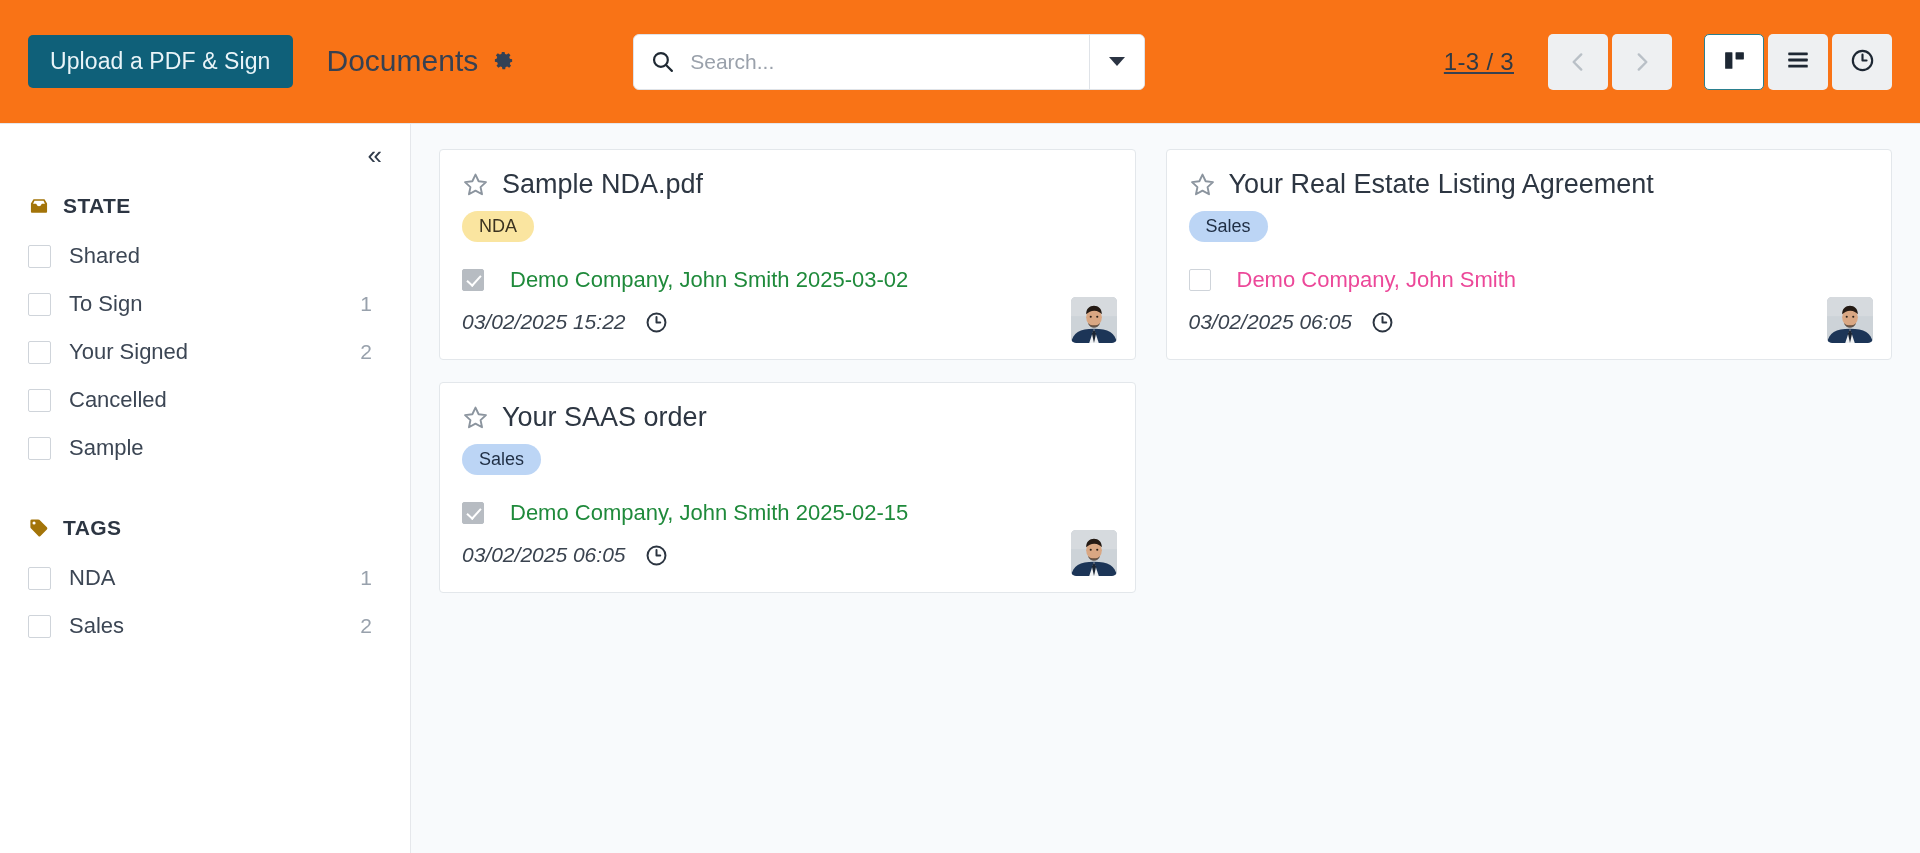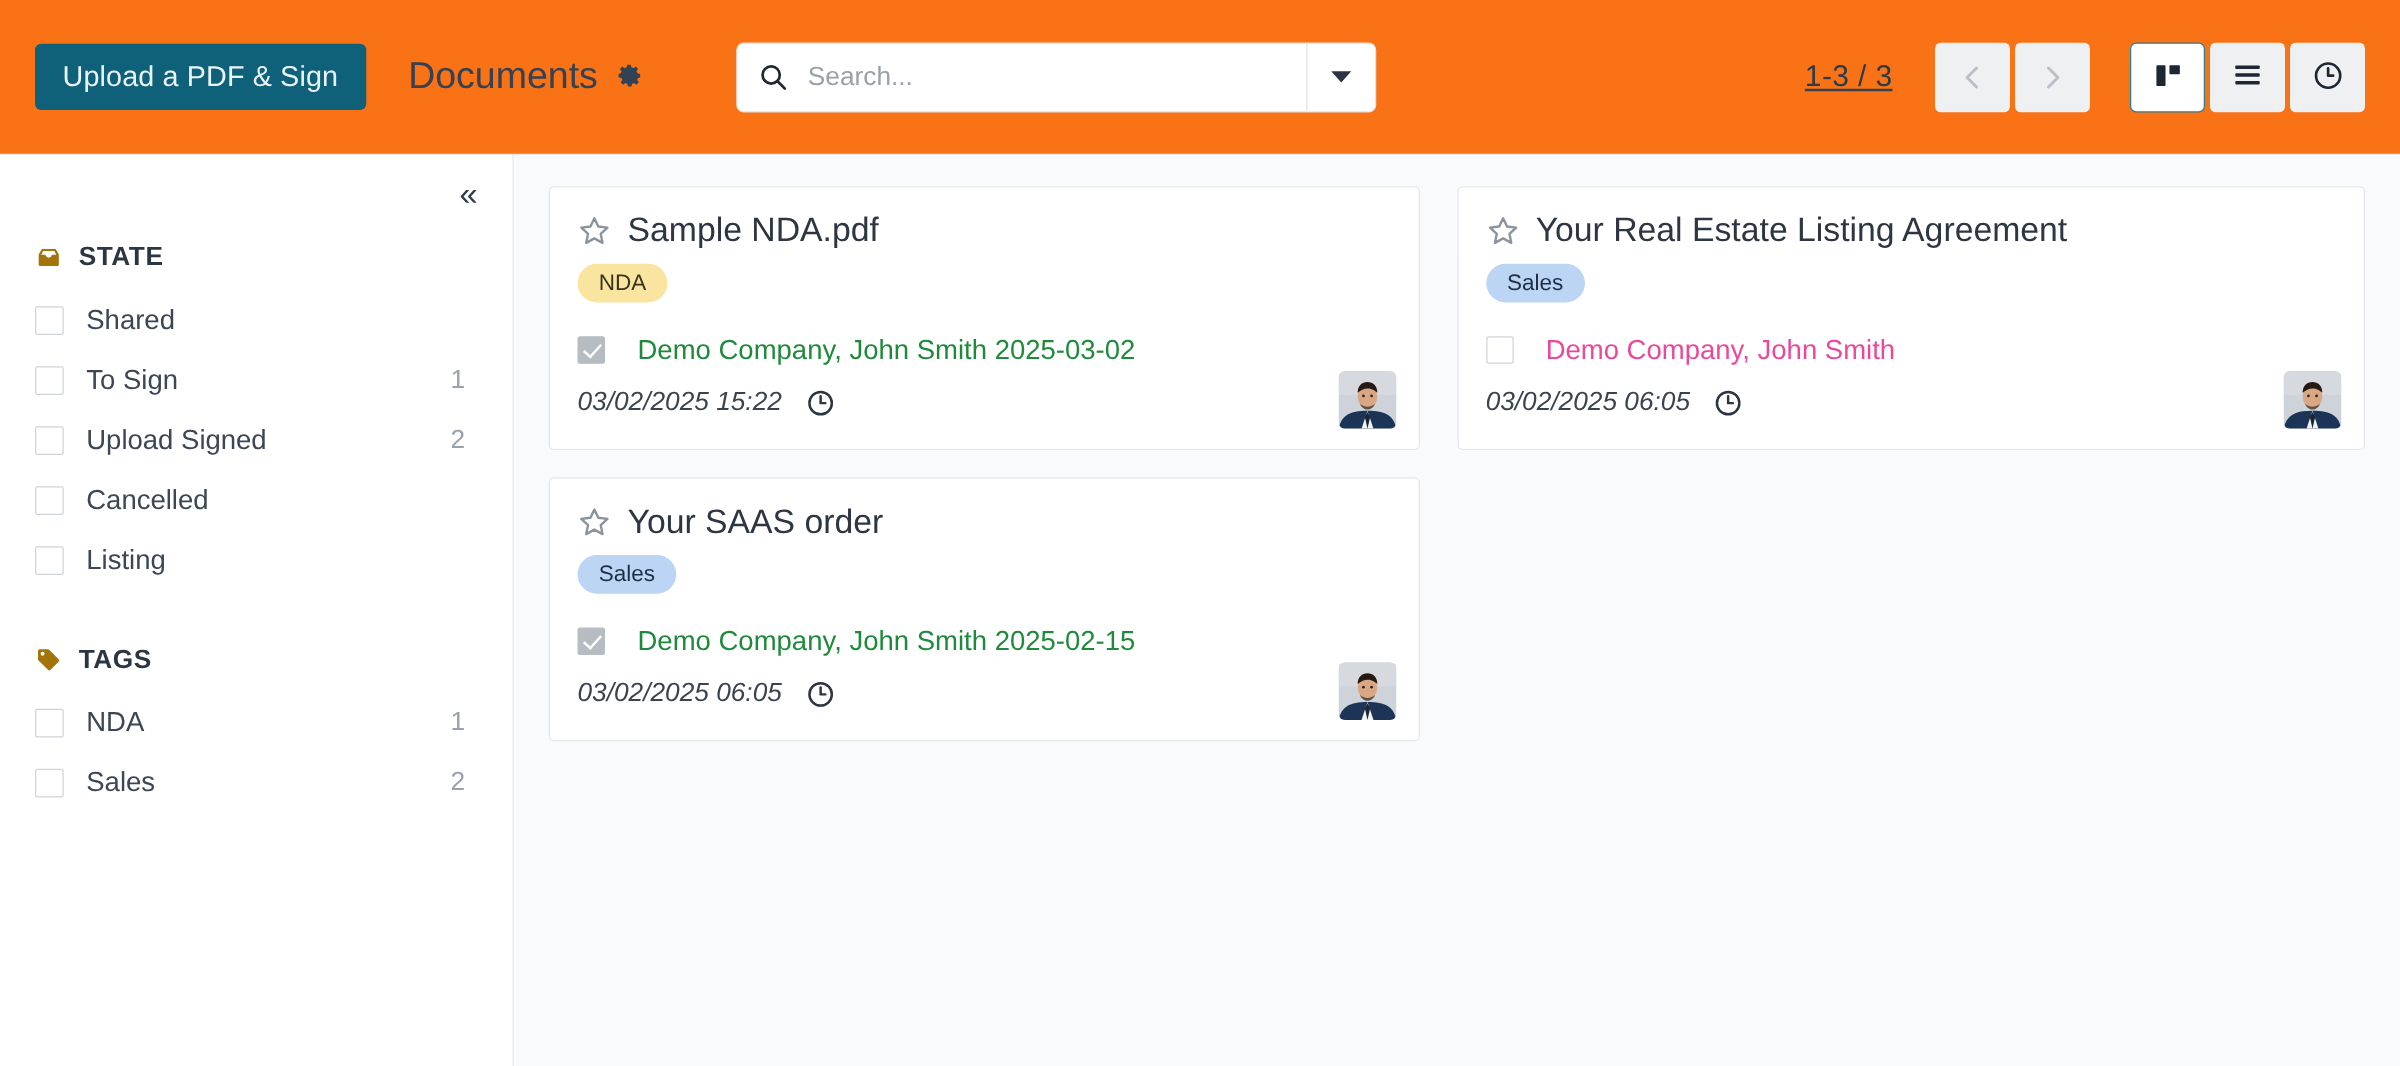--- a/index.html
+++ b/index.html
@@ -63,21 +63,21 @@
     display: inline-flex;
     align-items: center;
     color: #334155;
     cursor: pointer;
     margin-top: 3px;
   }
 
   
   .cp-search-wrap {
     flex: 0 0 auto;
-    margin-left: 74px;
+    margin-left: 118px;
     display: flex;
   }
   .searchbar {
     width: 512px;
     height: 56px;
     border: 1px solid #dfe3e8;
     border-radius: 6px;
     display: flex;
     align-items: center;
     background: #fff;
@@ -452,31 +452,31 @@
         <span class="facet-label">Shared</span>
         <span class="facet-count"></span>
       </div>
       <div class="facet-item">
         <span class="facet-cb"></span>
         <span class="facet-label">To Sign</span>
         <span class="facet-count">1</span>
       </div>
       <div class="facet-item">
         <span class="facet-cb"></span>
-        <span class="facet-label">Upload Signed</span>
+        <span class="facet-label">Your Signed</span>
         <span class="facet-count">2</span>
       </div>
       <div class="facet-item">
         <span class="facet-cb"></span>
         <span class="facet-label">Cancelled</span>
         <span class="facet-count"></span>
       </div>
       <div class="facet-item">
         <span class="facet-cb"></span>
-        <span class="facet-label">Listing</span>
+        <span class="facet-label">Sample</span>
         <span class="facet-count"></span>
       </div>
     </div>
 
     <div class="facet-group">
       <div class="facet-header">
         <span class="f-icon">
           <svg width="22" height="22" viewBox="0 0 24 24" fill="currentColor" aria-hidden="true">
             <path d="M20.6 11.3 12.4 3.1a1.6 1.6 0 0 0-1.1-.5H4.2a1.6 1.6 0 0 0-1.6 1.6v7.1c0 .4.2.8.5 1.1l8.2 8.2a1.6 1.6 0 0 0 2.3 0l7-7a1.6 1.6 0 0 0 0-2.3zM6.6 8.2a1.7 1.7 0 1 1 0-3.4 1.7 1.7 0 0 1 0 3.4z"></path>
           </svg>

